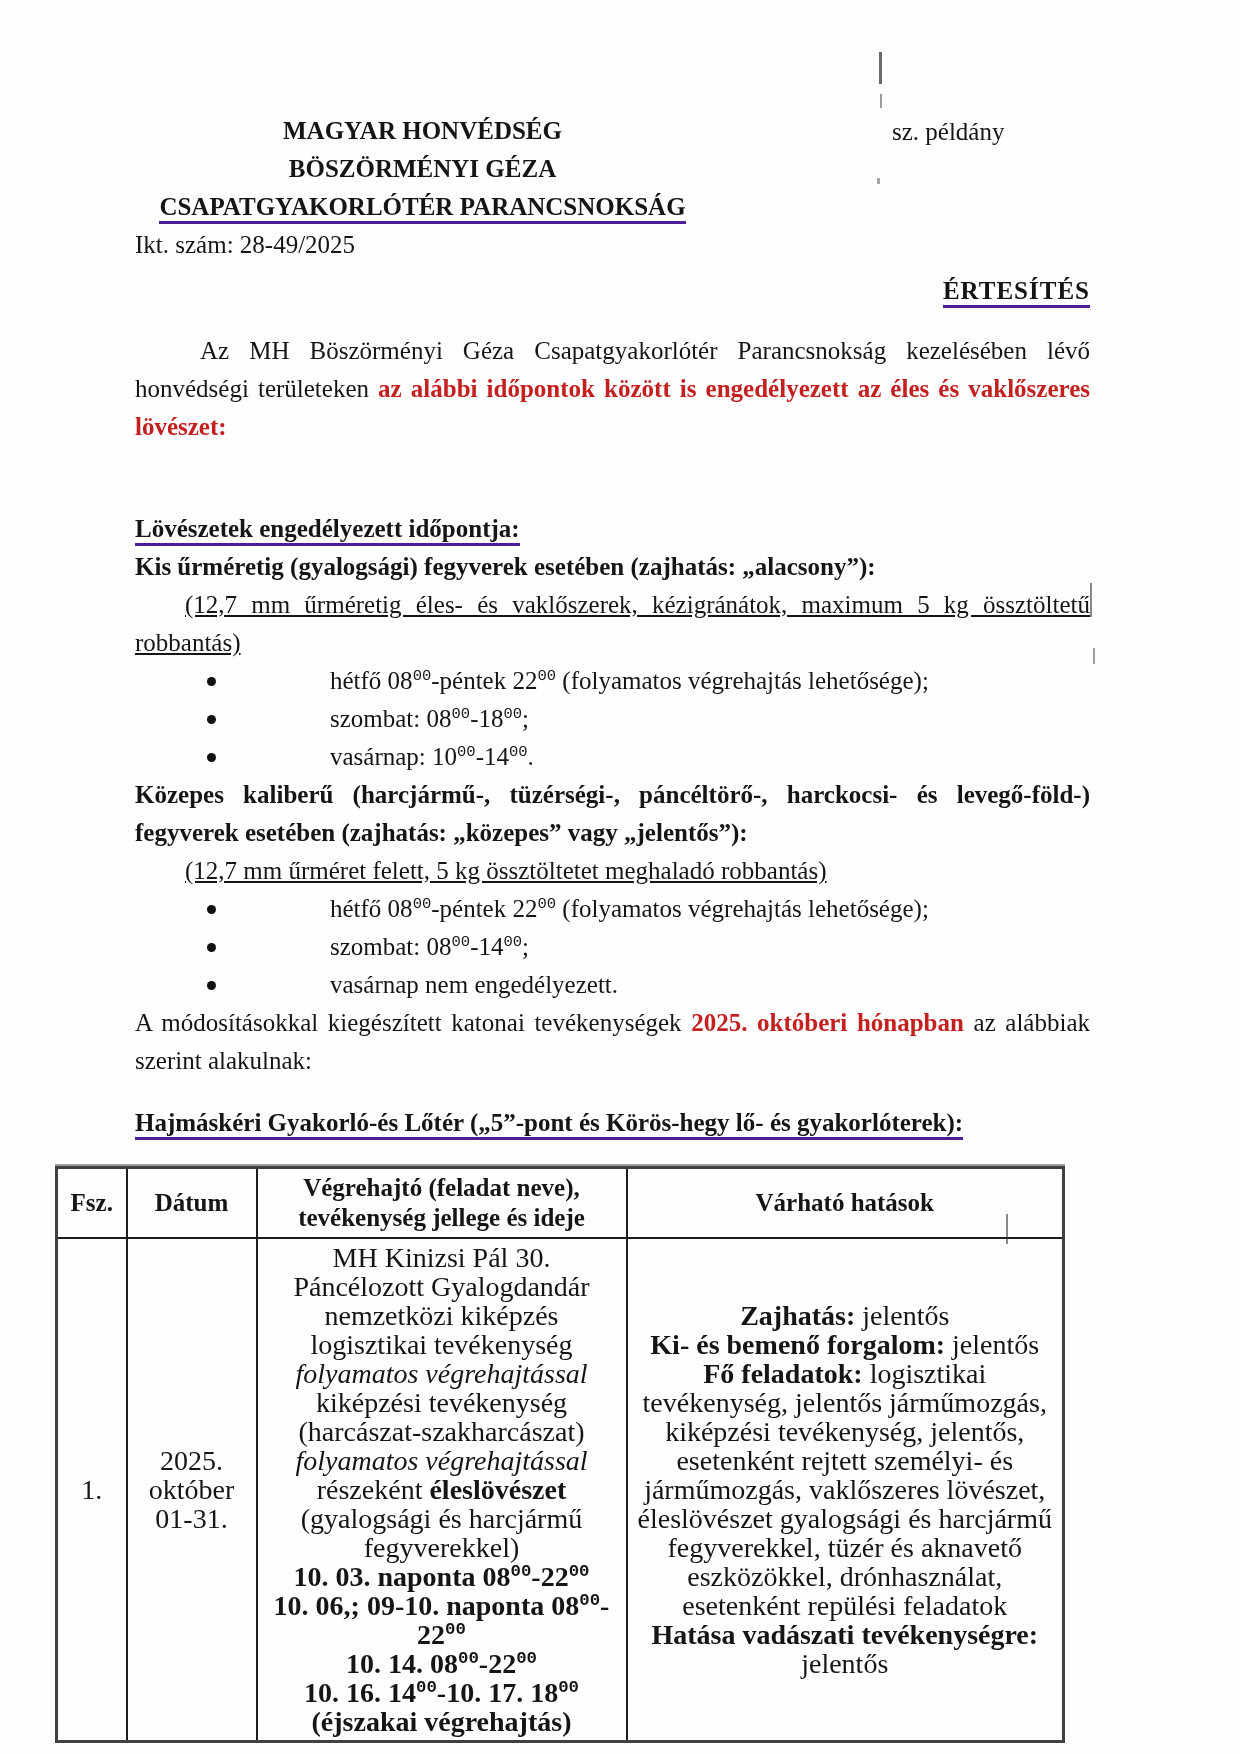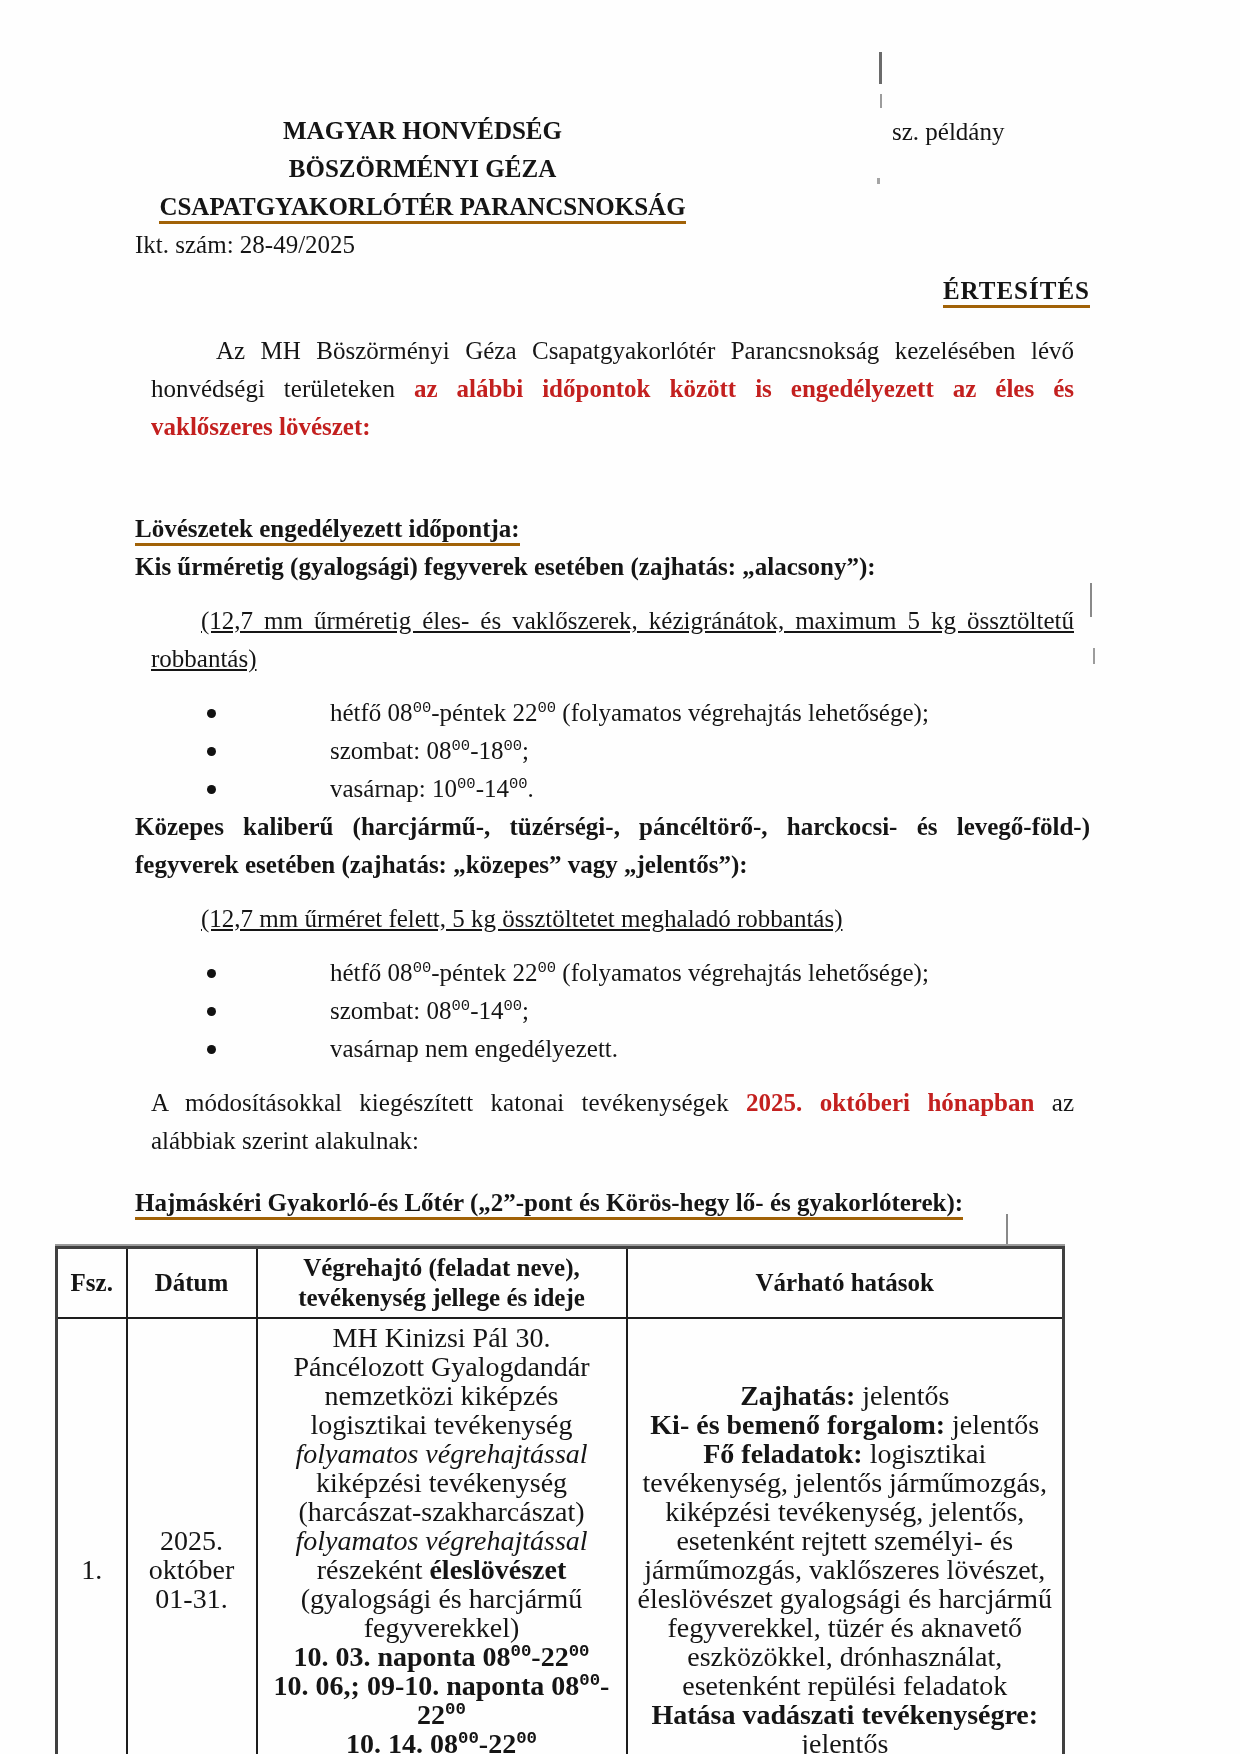--- a/index.html
+++ b/index.html
@@ -9,23 +9,23 @@
     background:#fefefe;
     font-family:"Liberation Serif","DejaVu Serif",serif;
     color:#151515;
     overflow:hidden;
   }
   .content{padding:112px 150px 0 135px;font-size:25px;line-height:38px;}
   .b{font-weight:bold;}
   .i{font-style:italic;}
   .red{color:#c3201f;}
   .sup{font-size:0.62em;vertical-align:super;line-height:0;font-family:Liberation Mono, monospace;}
-  .u3{border-bottom:3px solid #a16207;padding-bottom:1px;}
+  .u3{border-bottom:3px solid #4c1d95;padding-bottom:1px;}
   .just{text-align:justify;}
-  p{margin:16px;}
+  p{margin:0;}
   .org{width:575px;text-align:center;font-weight:bold;}
   .copy-label{position:absolute;left:892px;top:118px;font-size:25px;}
   .ref-line{margin-bottom:8px;}
   .doc-title{text-align:right;letter-spacing:1px;margin-bottom:22px;}
   .intro{ text-indent:65px;margin-bottom:64px;}
   .note{ text-indent:50px;text-decoration:underline;}
   ul.dotlist{list-style:none;margin:0;padding:0;}
   ul.dotlist li{display:flex;}
   .marker{flex:0 0 195px;box-sizing:border-box;padding-left:72px;display:flex;align-items:center;}
   .dot{width:9px;height:9px;border-radius:50%;background:#111;}
@@ -126,21 +126,21 @@
           <span class="marker">
               <span class="dot"></span>
             </span>
           <span class="li-text"><span>vasárnap nem engedélyezett.</span></span>
         </li>
       </ul>
     </div>
 
     <p class="mods just"><span>A módosításokkal kiegészített katonai tevékenységek </span><span class="b red">2025. októberi hónapban</span><span> az alábbiak szerint alakulnak:</span></p>
 
-    <div class="range-heading"><span class="b u3">Hajmáskéri Gyakorló-és Lőtér („2”-pont és Körös-hegy lő- és gyakorlóterek):</span></div>
+    <div class="range-heading"><span class="b u3">Hajmáskéri Gyakorló-és Lőtér („5”-pont és Körös-hegy lő- és gyakorlóterek):</span></div>
 
     <table class="acts">
       <colgroup>
           <col class="c1">
           <col class="c2">
           <col class="c3">
           <col class="c4">
         </colgroup>
       <thead>
         <tr>

